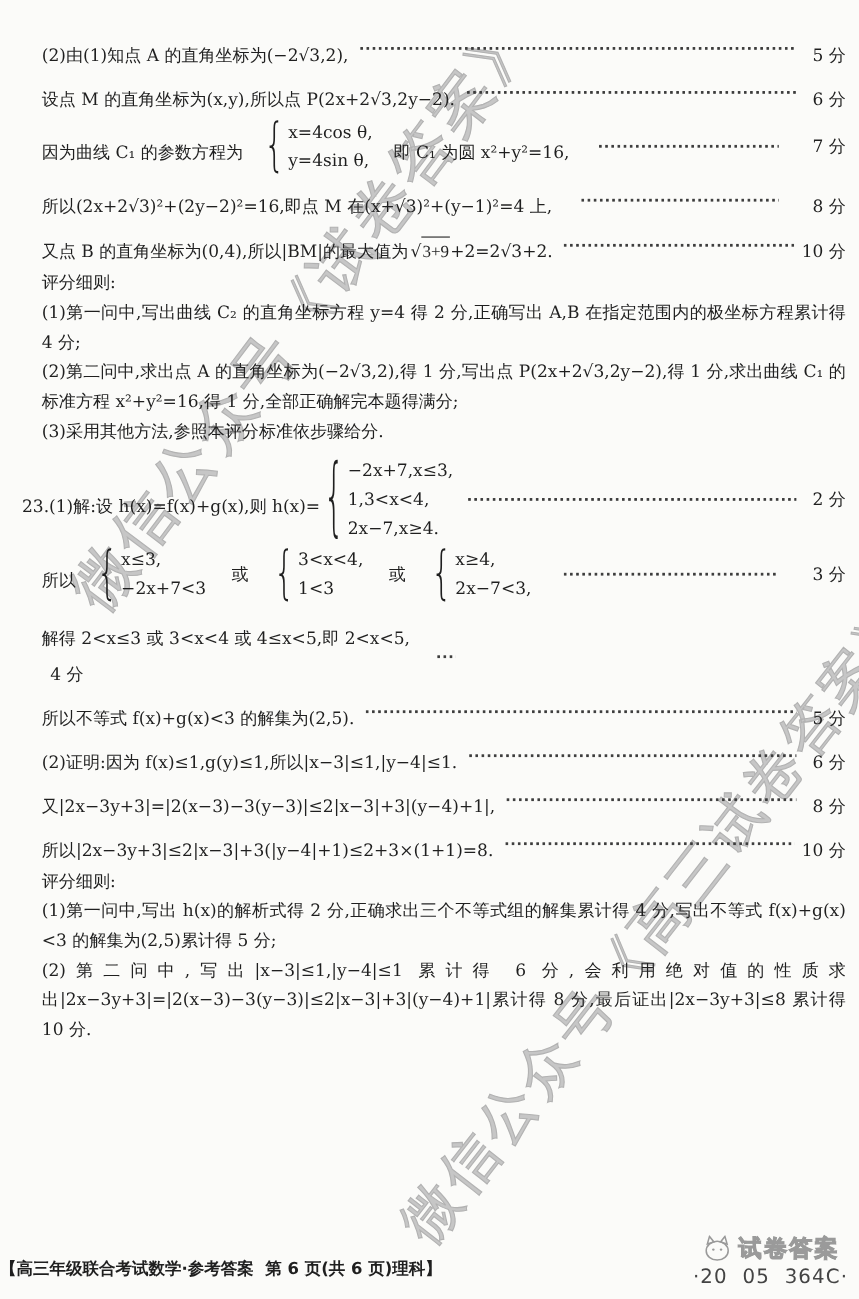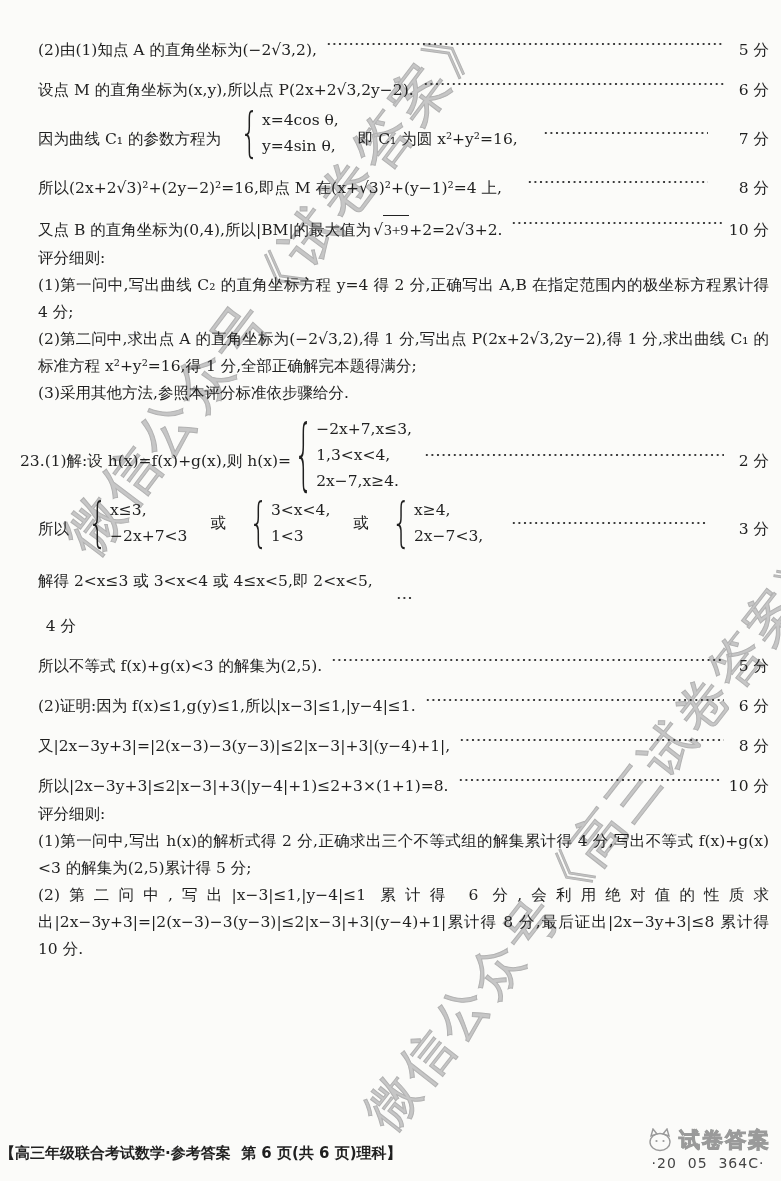--- a/index.html
+++ b/index.html
@@ -43,21 +43,21 @@
     transform-origin:center;
     width:660px;text-align:center;
   }
   .ln{display:flex;align-items:baseline;white-space:nowrap;}
   .ln .t{flex:0 0 auto;margin-top:13px;}
   .dots{
     flex:1 1 auto;min-width:18px;height:6px;align-self:center;
     margin:0 7px 0 9px;
     background:radial-gradient(circle,#3c3c3c 1.15px,transparent 1.5px) 0 50%/5.6px 6px repeat-x;
   }
-  .score{flex:0 0 auto;min-width:38px;text-align:right;margin-top:12px;}
+  .score{flex:0 0 auto;min-width:38px;text-align:right;}
   .cases{display:inline-flex;align-items:center;vertical-align:middle;margin:0 3px;}
   .cases .lb{
     font-family:"DejaVu Sans","Liberation Sans",sans-serif;
     font-weight:200;line-height:1;flex:0 0 auto;margin-right:3px;
   }
   .lb2{font-size:30px;transform:scaleY(1.75);}
   .lb3{font-size:30px;transform:scaleY(2.6);}
   .cases .rows{display:flex;flex-direction:column;}
   .cases .rows span{line-height:26px;}
   .bl{align-items:center;}
@@ -78,21 +78,21 @@
     position:absolute;right:10px;bottom:10px;
     text-align:center;z-index:2;
     font-family:"DejaVu Sans","Liberation Sans",sans-serif;
   }
   .brand-top{display:flex;align-items:center;justify-content:center;gap:4px;}
   .brand-name{
     font-size:21px;font-weight:bold;letter-spacing:2px;
     color:#14532d;-webkit-text-stroke:1px #9a9a9a;
   }
   .brand-code{
-    font-size:14px;color:#444;white-space:pre;letter-spacing:1px;margin-top:1px;
+    font-size:18px;color:#444;white-space:pre;letter-spacing:1px;margin-top:1px;
   }
   .cat{width:30px;height:24px;}
 </style>
 </head>
 <body>
 
 <div class="page">
 
   <div class="wm wm-top">微信公众号《试卷答案》</div>
   <div class="wm wm-bottom">微信公众号《高三试卷答案》</div>

